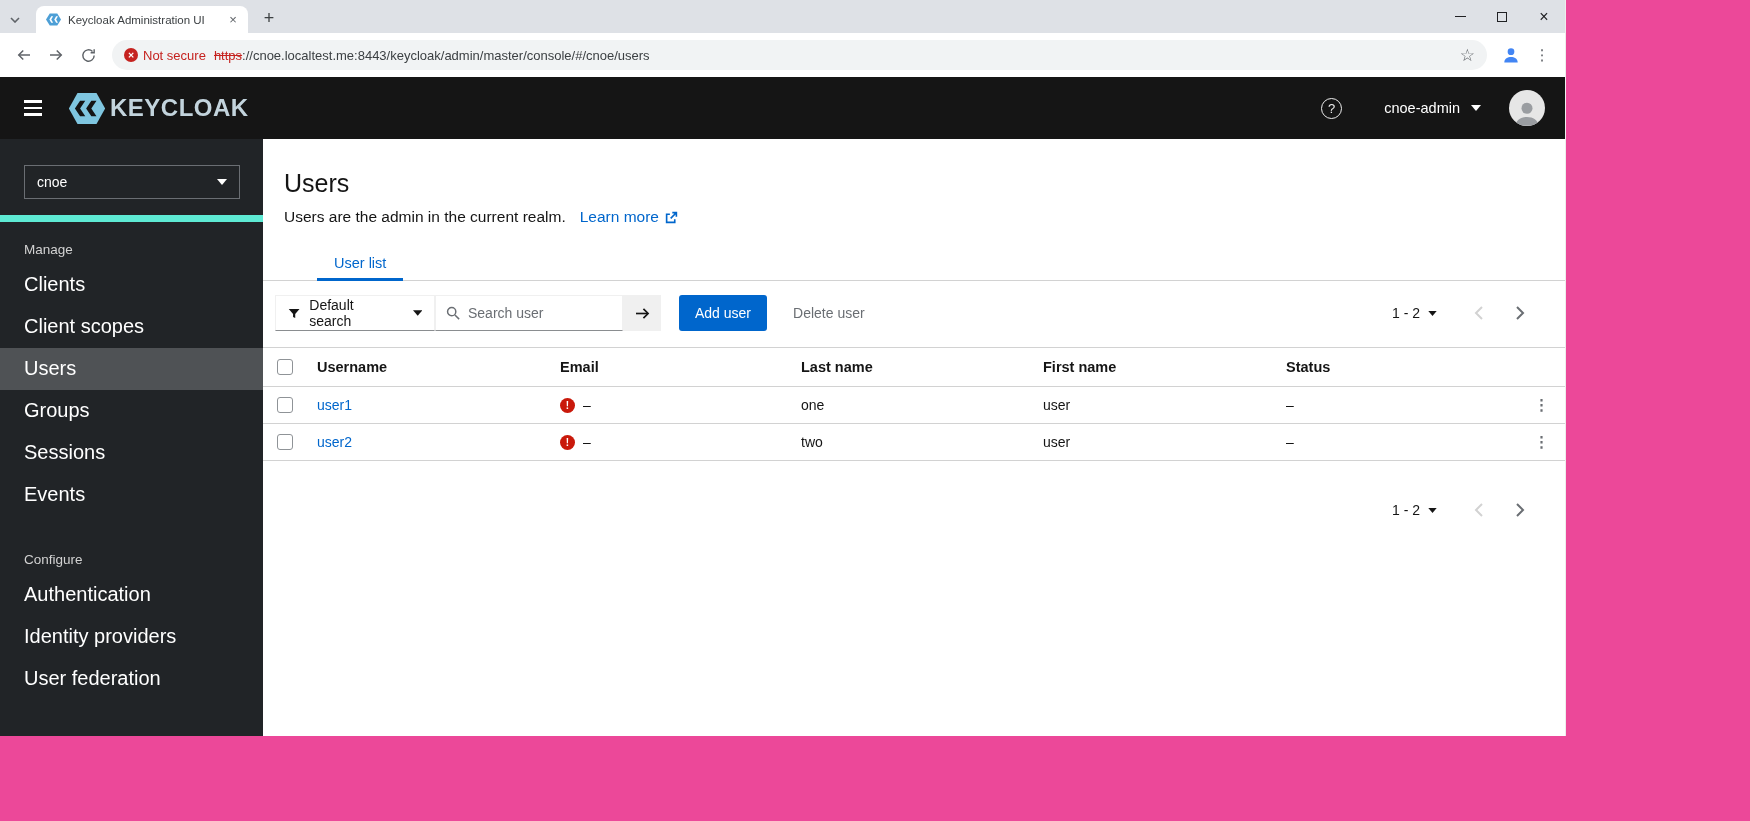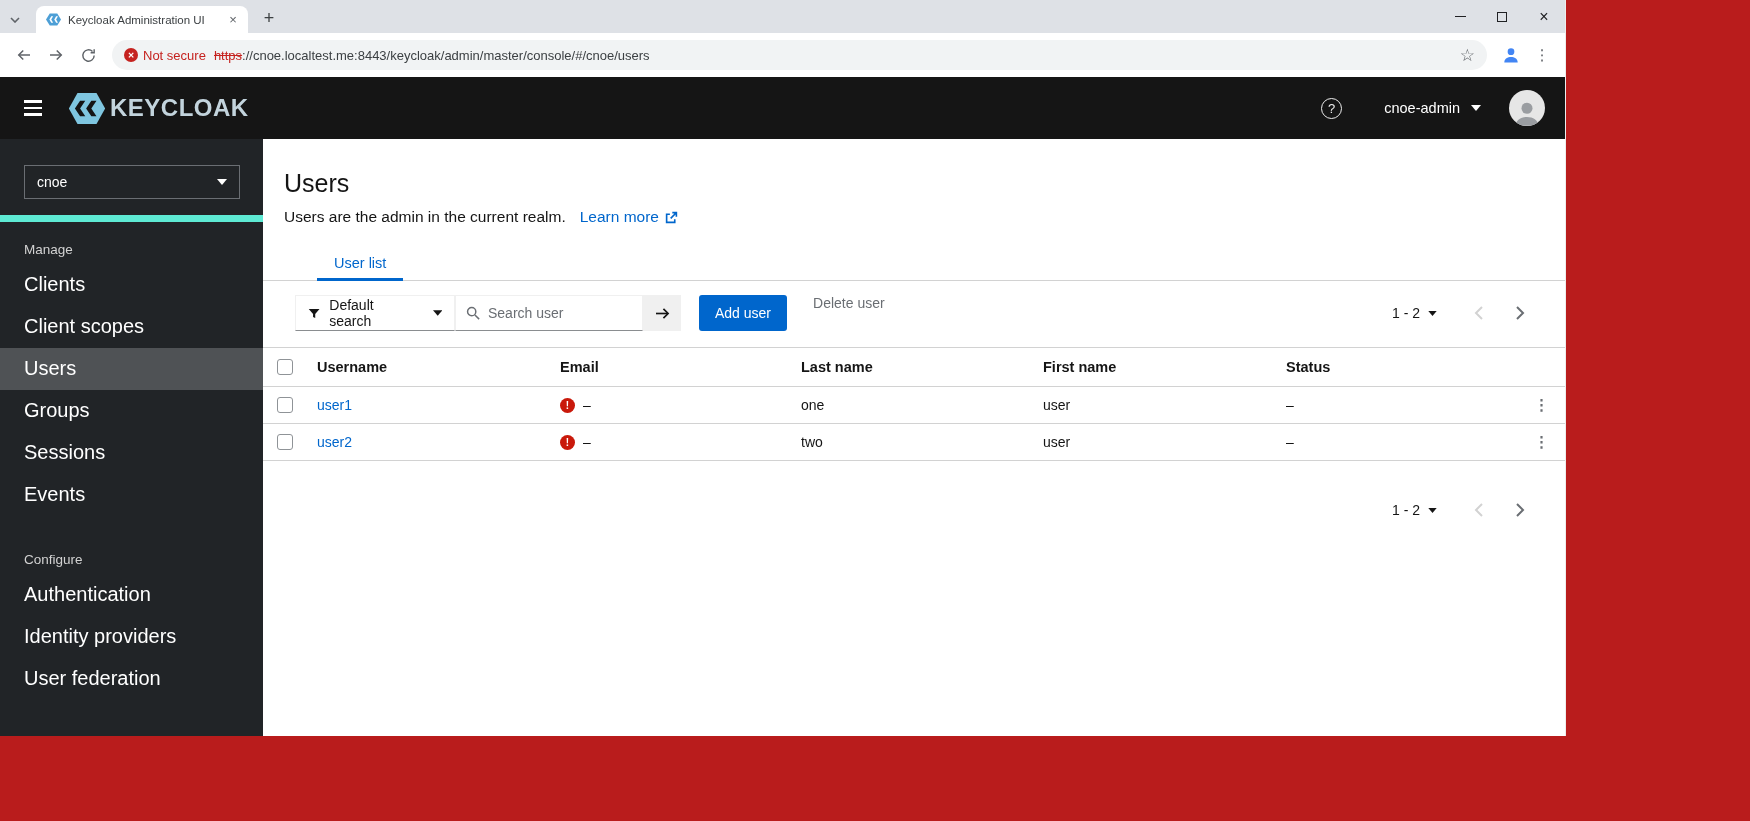--- a/index.html
+++ b/index.html
@@ -1,20 +1,20 @@
 <!DOCTYPE html>
 <html><head>
 <meta charset="utf-8">
 <title>Keycloak Administration UI</title>
 <style>
   * { margin:0; padding:0; box-sizing:border-box; }
   html,body { width:1750px; height:821px; background:#fff; font-family:"Liberation Sans", sans-serif; overflow:hidden; }
   [data-interactable="true"] { cursor:pointer; }
 
-  .desktop { position:relative; width:1750px; height:821px; background:#b91c1c; }
+  .desktop { position:relative; width:1750px; height:821px; background:#ec4899; }
   .window  { position:absolute; left:0; top:0; width:1566px; height:736px; background:#fff;
              border-right:1px solid rgba(0,0,0,0.07); border-bottom:1px solid rgba(0,0,0,0.07); }
 
   
   .tabstrip { height:33px; background:#dee1e6; display:flex; align-items:flex-end; position:relative; }
   .tab-search { position:absolute; left:10px; top:9px; color:#5f6368; }
   .tab { width:212px; height:27px; background:#fff; border-radius:8px 8px 0 0; display:flex; align-items:center;
          gap:7px; padding:0 7px 0 10px; margin-left:36px; }
   .favicon { flex-shrink:0; display:flex; }
   .tab-title { flex:1; font-size:11.5px; color:#3c4043; white-space:nowrap; overflow:hidden; }
@@ -69,21 +69,21 @@
 
   .main { flex:1; background:#fff; display:flex; flex-direction:column; }
   .page-header { padding:30px 24px 0 21px; }
   .page-title { font-size:25px; font-weight:400; color:#151515; margin-bottom:10px; }
   .subtitle-row { display:flex; align-items:center; gap:14px; font-size:15.5px; color:#151515; }
   .learn-more { display:flex; align-items:center; gap:6px; color:#0066cc; text-decoration:none; }
 
   .tabs { margin-top:21px; border-bottom:1px solid #d2d2d2; display:flex; padding-left:54px; }
   .tab-item { padding:8px 17px 7px; font-size:14.5px; color:#0066cc; border-bottom:3px solid #0066cc; margin-bottom:-1px; }
 
-  .toolbar { display:flex; align-items:flex-start; padding:14px 20px 16px 32px; }
+  .toolbar { display:flex; align-items:center; padding:14px 20px 16px 12px; }
   .pf-ctrl { height:36px; background:#fff; border:1px solid #f0f0f0; border-bottom-color:#8a8d90;
              display:flex; align-items:center; font-size:14px; color:#151515; }
   .filter-select { width:160px; padding:0 12px; gap:9px; justify-content:flex-start; }
   .filter-select .sp { flex:1; }
   .search-box { width:188px; padding:0 10px; gap:8px; }
   .search-box input { border:none; outline:none; flex:1; font-size:14px; font-family:"Liberation Sans",sans-serif;
                       color:#151515; background:transparent; min-width:0; }
   .search-box input::placeholder { color:#6a6e73; opacity:1; }
   .arrow-btn { width:38px; height:36px; background:#f0f0f0; border:1px solid #f0f0f0; display:flex;
                align-items:center; justify-content:center; }

